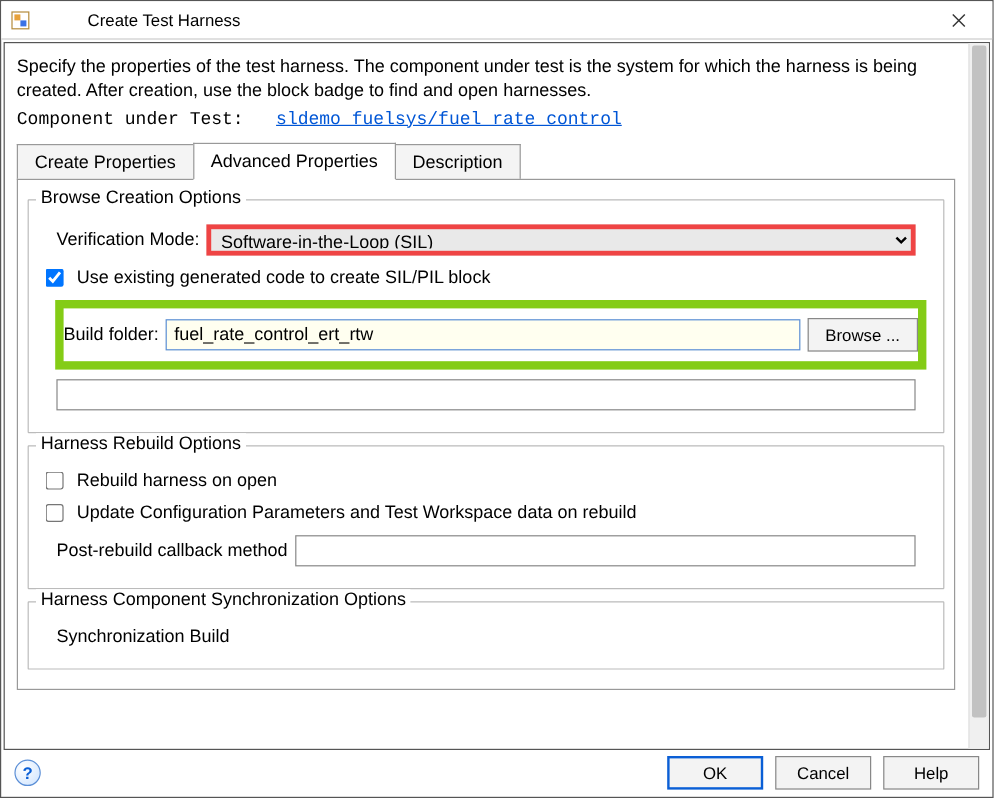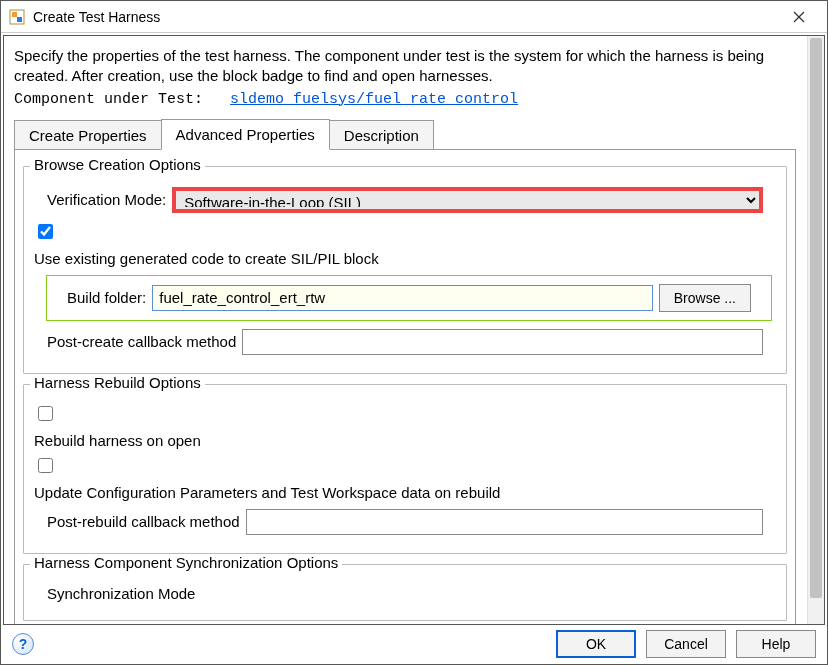--- a/index.html
+++ b/index.html
@@ -14,20 +14,21 @@
     overflow: hidden;
     border: 1px solid #555;
   }
   .titlebar {
     height: 32px;
     display: flex;
     align-items: center;
     padding: 0 8px;
     border-bottom: 1px solid #ccc;
     background: #fff;
+    gap: 40px;
   }
   .titlebar .icon {
     width: 16px; height: 16px;
     margin-right: 8px;
     display: inline-flex;
     align-items: center;
     justify-content: center;
   }
   .titlebar .title { flex: 1; font-size: 14px; }
   .titlebar .close {
@@ -134,34 +135,33 @@
     border: 1px solid #888;
     padding: 2px 6px;
     background: #fff;
   }
   input.text.hl {
     background: #fffff0;
     border: 1px solid #5a8ed6;
   }
   .checkbox-row {
     display: flex;
-    align-items: flex-start;
+    align-items: center;
     gap: 8px;
     margin: 6px 0;
-    flex-direction: column;
   }
   .checkbox-row input[type=checkbox] {
     width: 15px; height: 15px;
     cursor: pointer;
   }
   .checkbox-row span { font-size: 15px; }
   .indent-box {
-    border: 1px solid #84cc16;
+    border: 7px solid #84cc16;
     margin: 8px 4px 6px 12px;
-    padding: 8px 20px;
+    padding: 8px 0;
   }
   .btn {
     height: 28px;
     min-width: 80px;
     padding: 0 14px;
     font-size: 14px;
     border: 1px solid #888;
     background: #f3f3f3;
     cursor: pointer;
   }
@@ -246,21 +246,20 @@
 
         <div class="indent-box">
           <div class="row" style="margin:0">
             <label class="plain">Build folder:</label>
             <input class="text hl" type="text" value="fuel_rate_control_ert_rtw" style="">
             <button class="btn">Browse ...</button>
           </div>
         </div>
 
         <div class="row">
-          <label class="plain">Post-create callback method</label>
           <input class="text" type="text" value="" style="">
         </div>
       </div>
 
       <div class="group-border">
         <div class="group-title">Harness Rebuild Options</div>
 
         <div class="checkbox-row">
           <input type="checkbox" style="">
           <span>Rebuild harness on open</span>
@@ -274,21 +273,21 @@
         <div class="row">
           <label class="plain">Post-rebuild callback method</label>
           <input class="text" type="text" value="" style="">
         </div>
       </div>
 
       <div class="group-border">
         <div class="group-title">Harness Component Synchronization Options</div>
 
         <div class="row">
-          <label class="plain">Synchronization Mode</label>
+          <label class="plain">Synchronization Build</label>
         </div>
       </div>
 
     </div>
   </div>
 
   <div class="scrollbar">
     <div class="thumb"></div>
   </div>
 </div>

